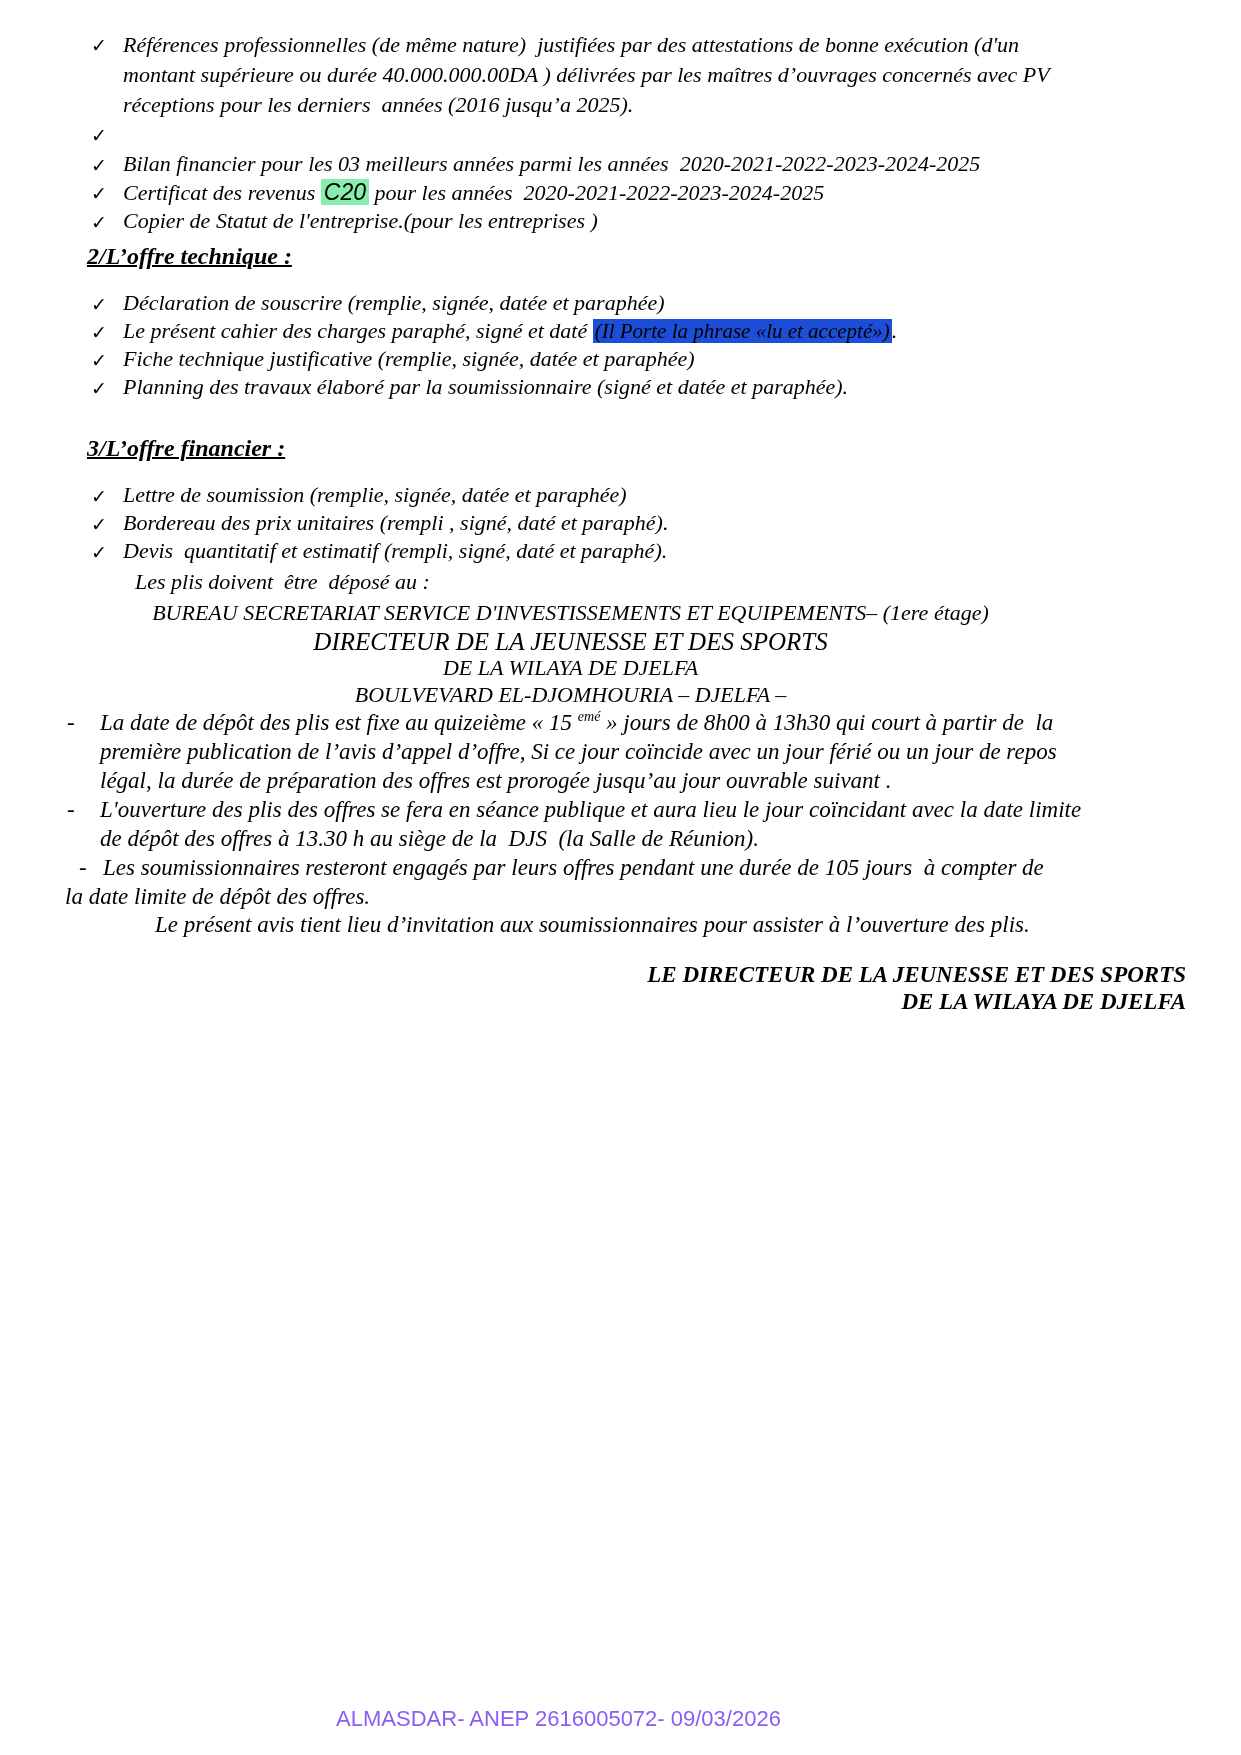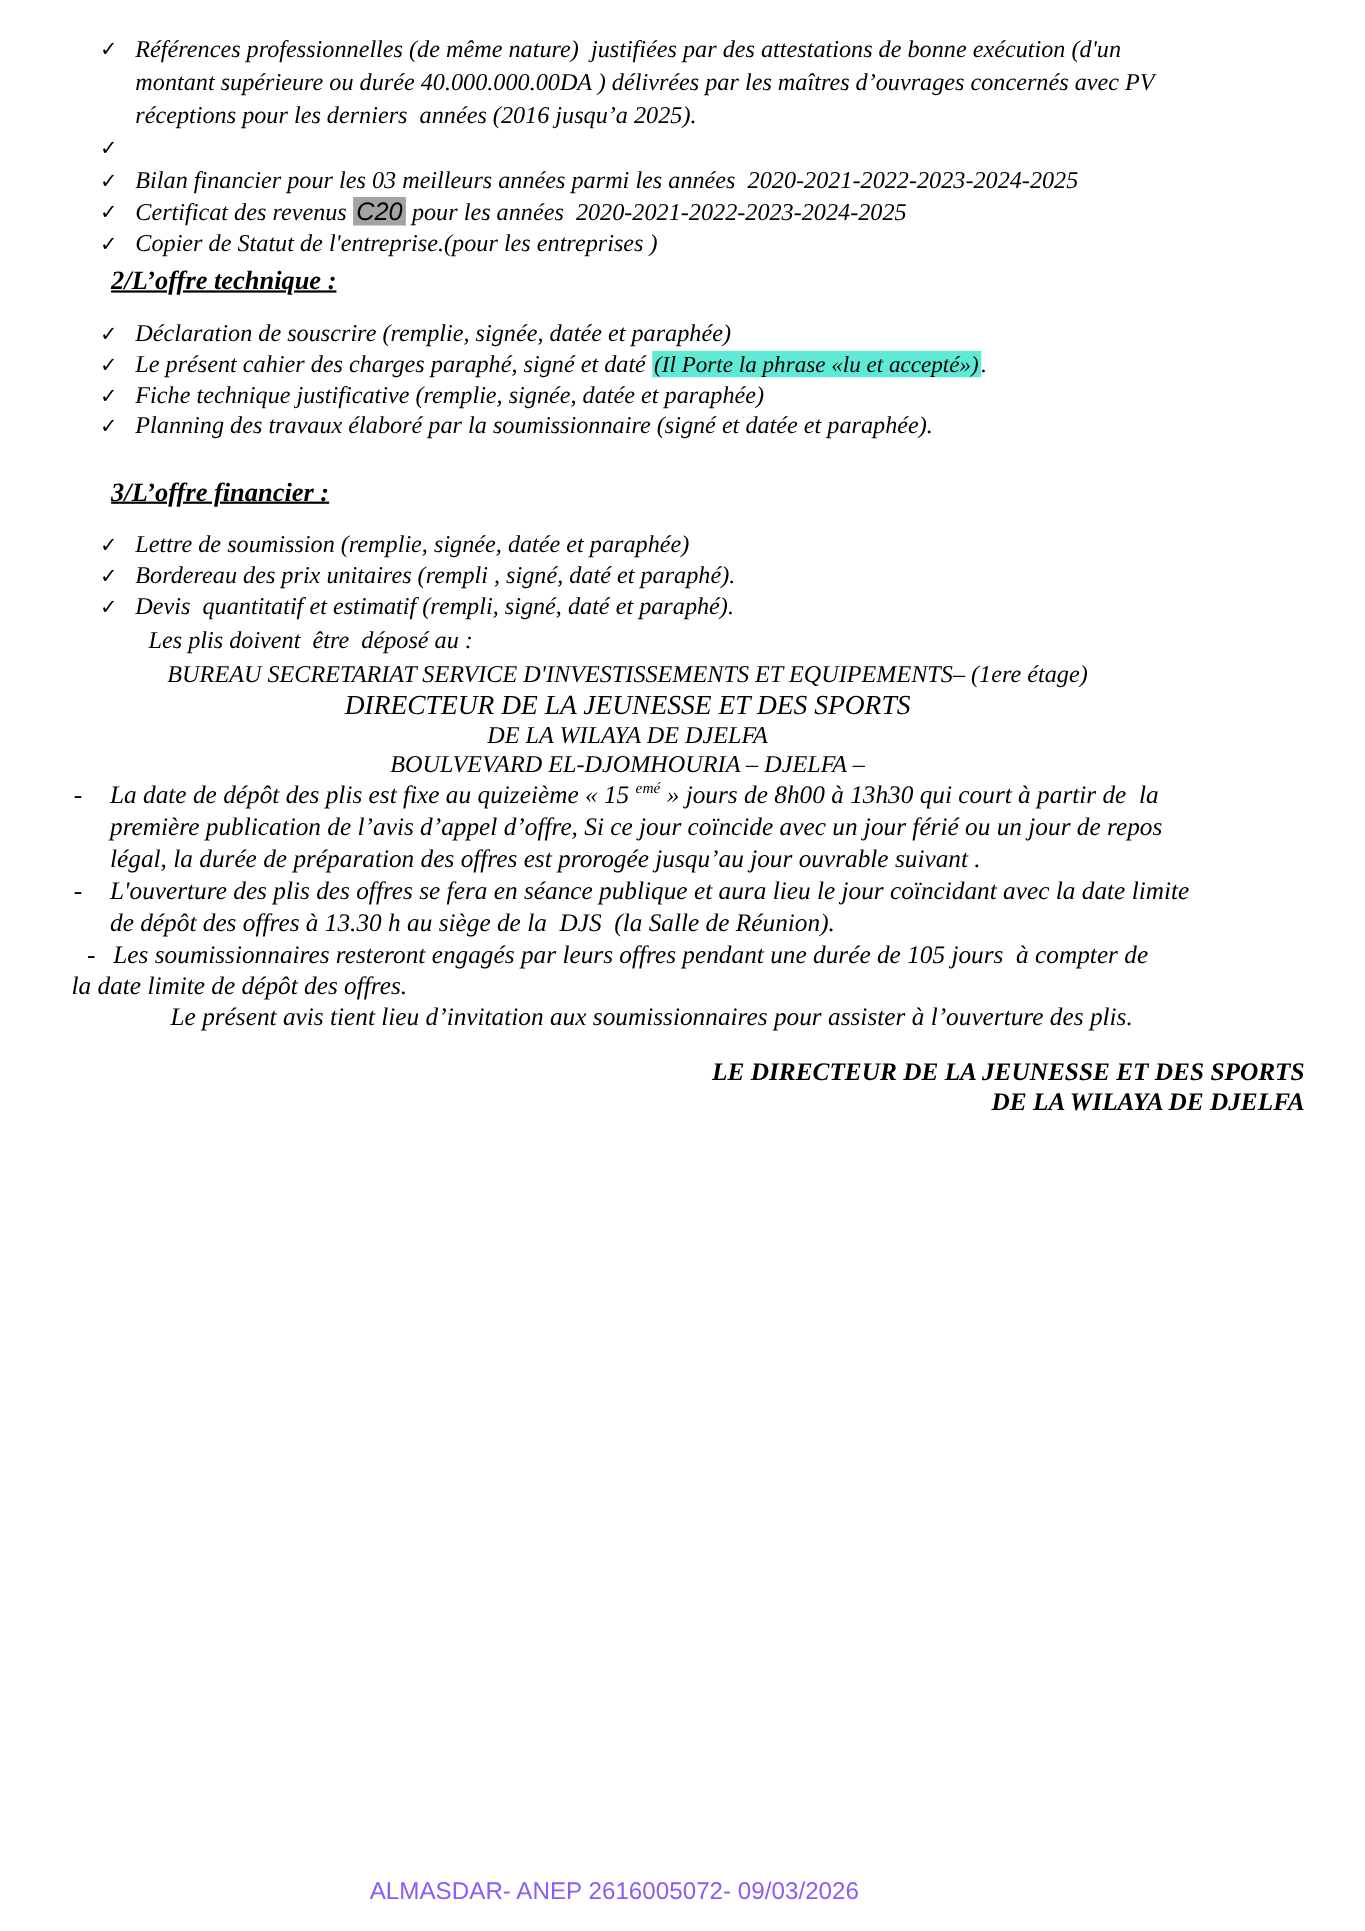--- a/index.html
+++ b/index.html
@@ -37,36 +37,36 @@
   }
   .multiline .line { line-height: 30px; }
 
   .row-bilan { margin-top: 2px; }
 
   
   .c20 {
     font-family: "Liberation Sans", "DejaVu Sans", sans-serif;
     font-style: italic;
     font-size: 23px;
-    background: #a3a3a3;
+    background: #86efac;
     padding: 0 3px;
   }
   
   .hl {
-    background: #5eead4;
+    background: #1d4ed8;
     font-size: 21px;
     padding: 0 2px;
   }
 
   
   .section-heading {
     font-weight: bold;
     font-size: 24px;
     line-height: 34px;
-    margin-left: 36px;
+    margin-left: 22px;
     text-decoration: underline;
     text-decoration-thickness: 2px;
   }
   .heading-tech { margin-top: 4px; }
   .heading-fin  { margin-top: 30px; }
   .after-heading { margin-top: 16px; }
 
   
   .deposit-intro { margin-left: 70px; line-height: 28px; margin-top: 3px; }
   .address { text-align: center; margin-right: 110px; font-weight: normal; }

